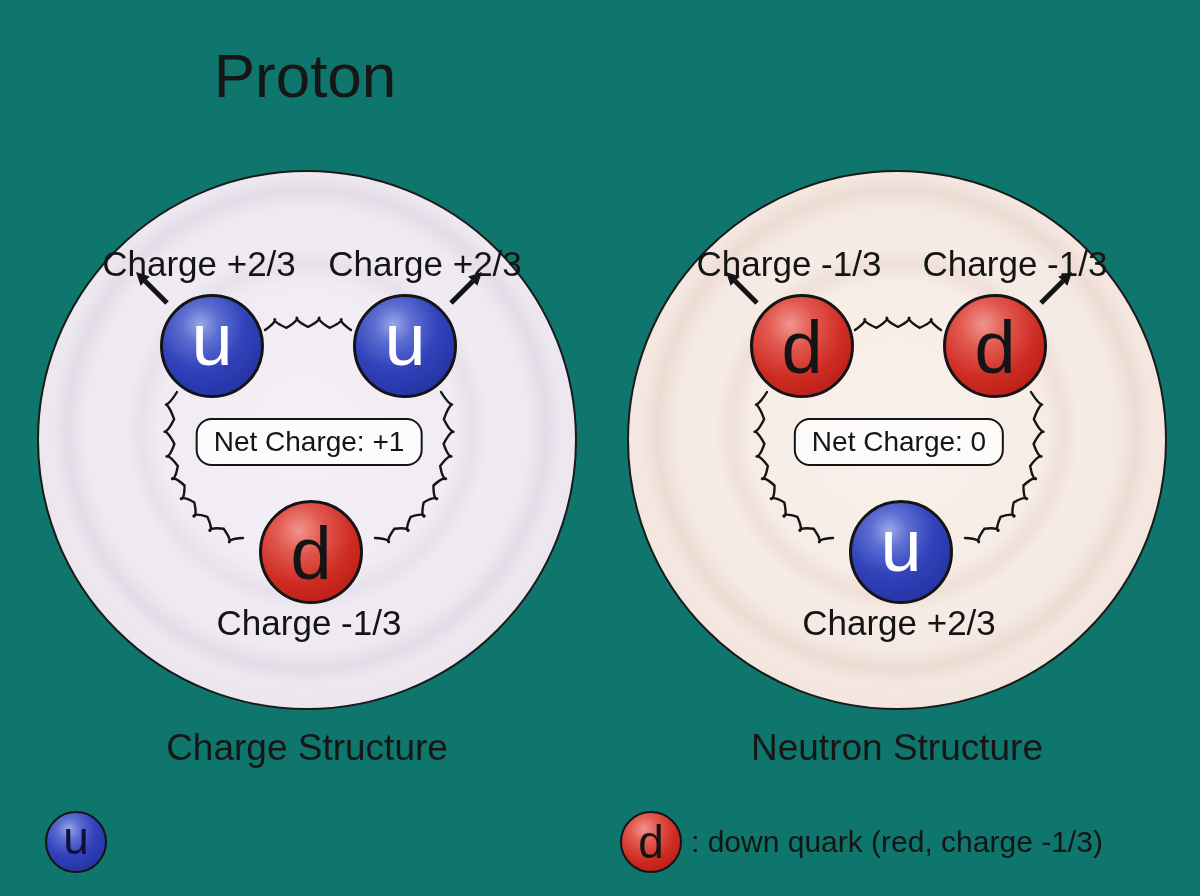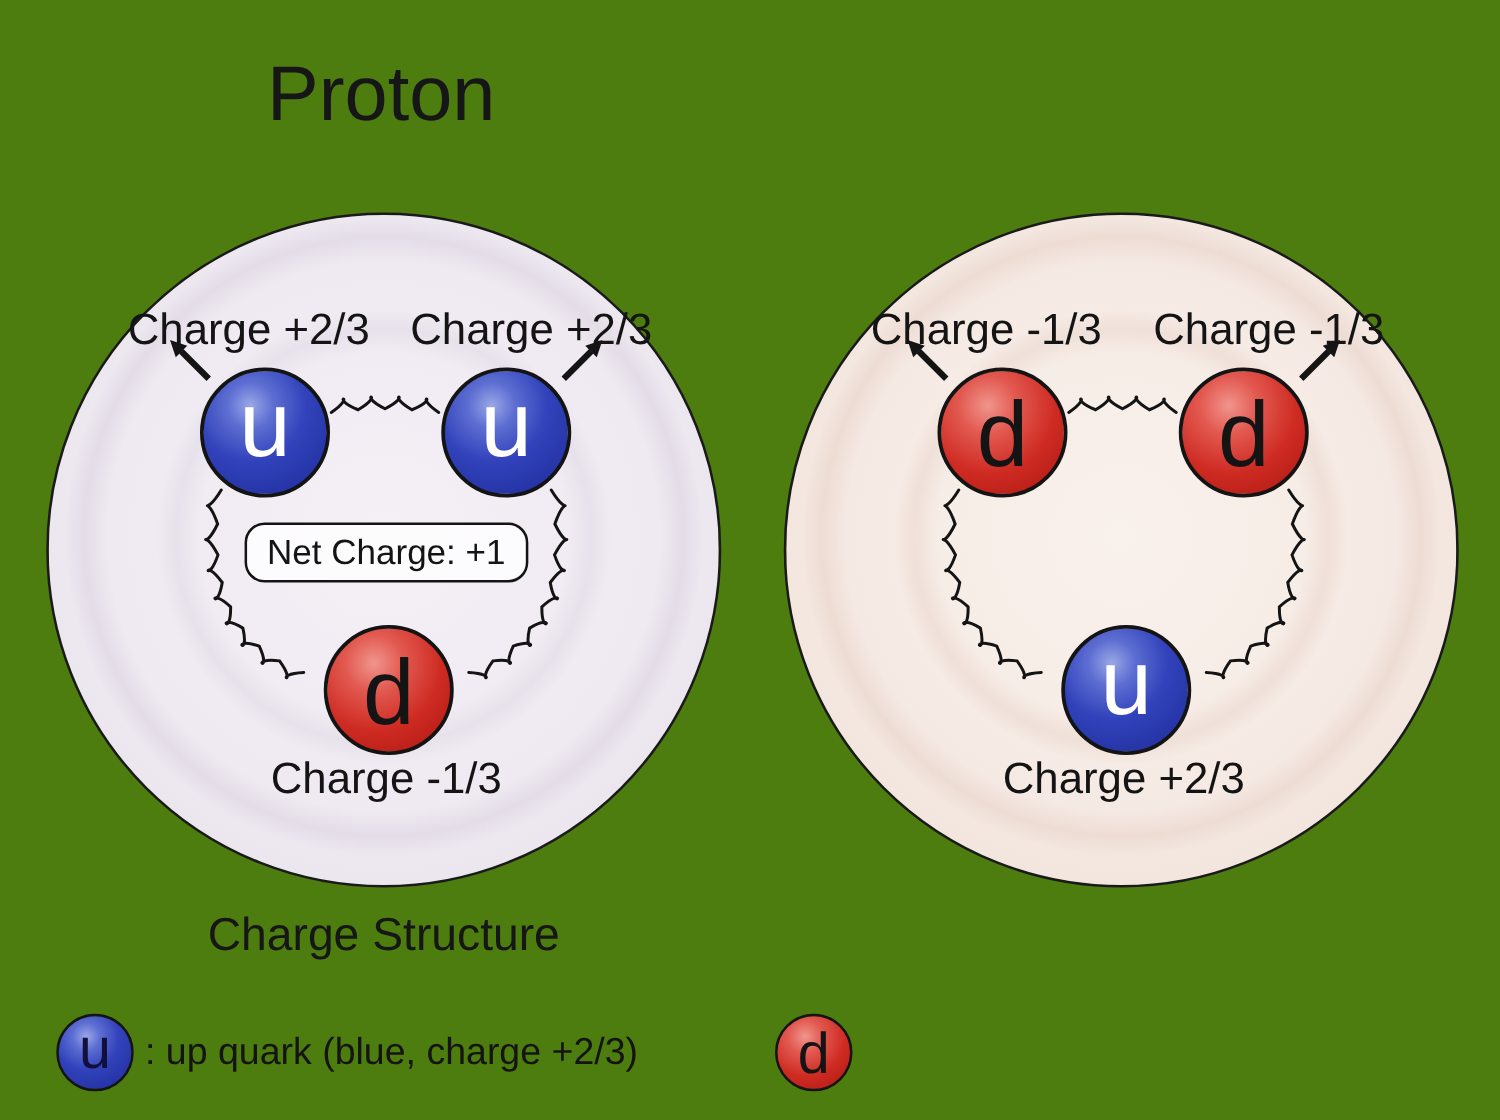--- a/index.html
+++ b/index.html
@@ -1,17 +1,17 @@
 <!DOCTYPE html>
 <html><head>
 <meta charset="utf-8">
 <style>
   html,body{margin:0;padding:0;background:#ffffff;}
   .canvas{
-    position:relative;width:1200px;height:896px;background:#4d7c0f;overflow:hidden;
+    position:relative;width:1200px;height:896px;background:#0f766e;overflow:hidden;
     font-family:"Liberation Sans",sans-serif;color:#111;
   }
   .panel{position:absolute;top:0;width:610px;height:896px;}
   .panel-proton{left:0;}
   .panel-neutron{left:590px;}
   .nucleon-title{
     position:absolute;top:40px;left:105px;width:400px;
     font-size:62px;line-height:1.15;text-align:center;color:#161616;font-weight:400;
   }
   .nucleon{
@@ -171,33 +171,35 @@
       <div class="charge-label charge-top-left">Charge -1/3</div>
       <div class="charge-label charge-top-right">Charge -1/3</div>
 
       <div class="quark q-down quark-top-left">
         <span class="sym">d</span>
       </div>
       <div class="quark q-down quark-top-right">
         <span class="sym">d</span>
       </div>
 
+      <div class="net-box">Net Charge: 0</div>
 
       <div class="quark q-up quark-bottom">
         <span class="sym">u</span>
       </div>
       <div class="charge-label charge-bottom">Charge +2/3</div>
     </div>
 
+    <div class="structure-caption">Neutron Structure</div>
   </section>
 
   <div class="legend">
     <span class="legend-quark q-up legend-up-quark">
       <span class="sym">u</span>
     </span>
-    <span class="legend-text legend-up-text">: up quark (blue, charge +2/3)</span>
 
     <span class="legend-quark q-down legend-down-quark">
       <span class="sym">d</span>
     </span>
+    <span class="legend-text legend-down-text">: down quark (red, charge -1/3)</span>
   </div>
 
 </div>
 
 </body></html>

